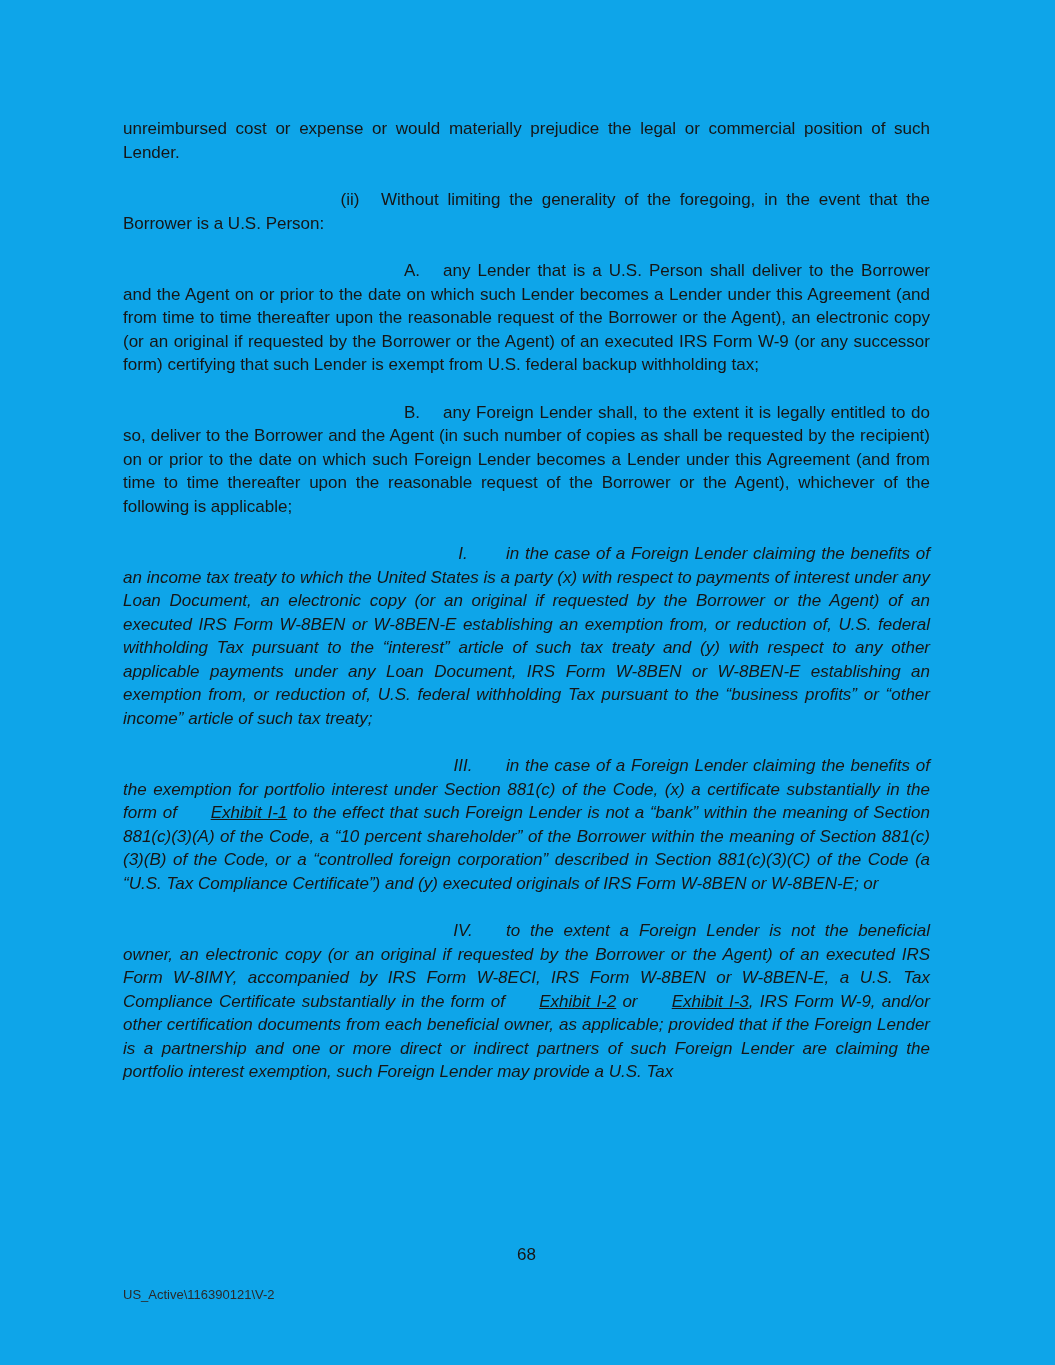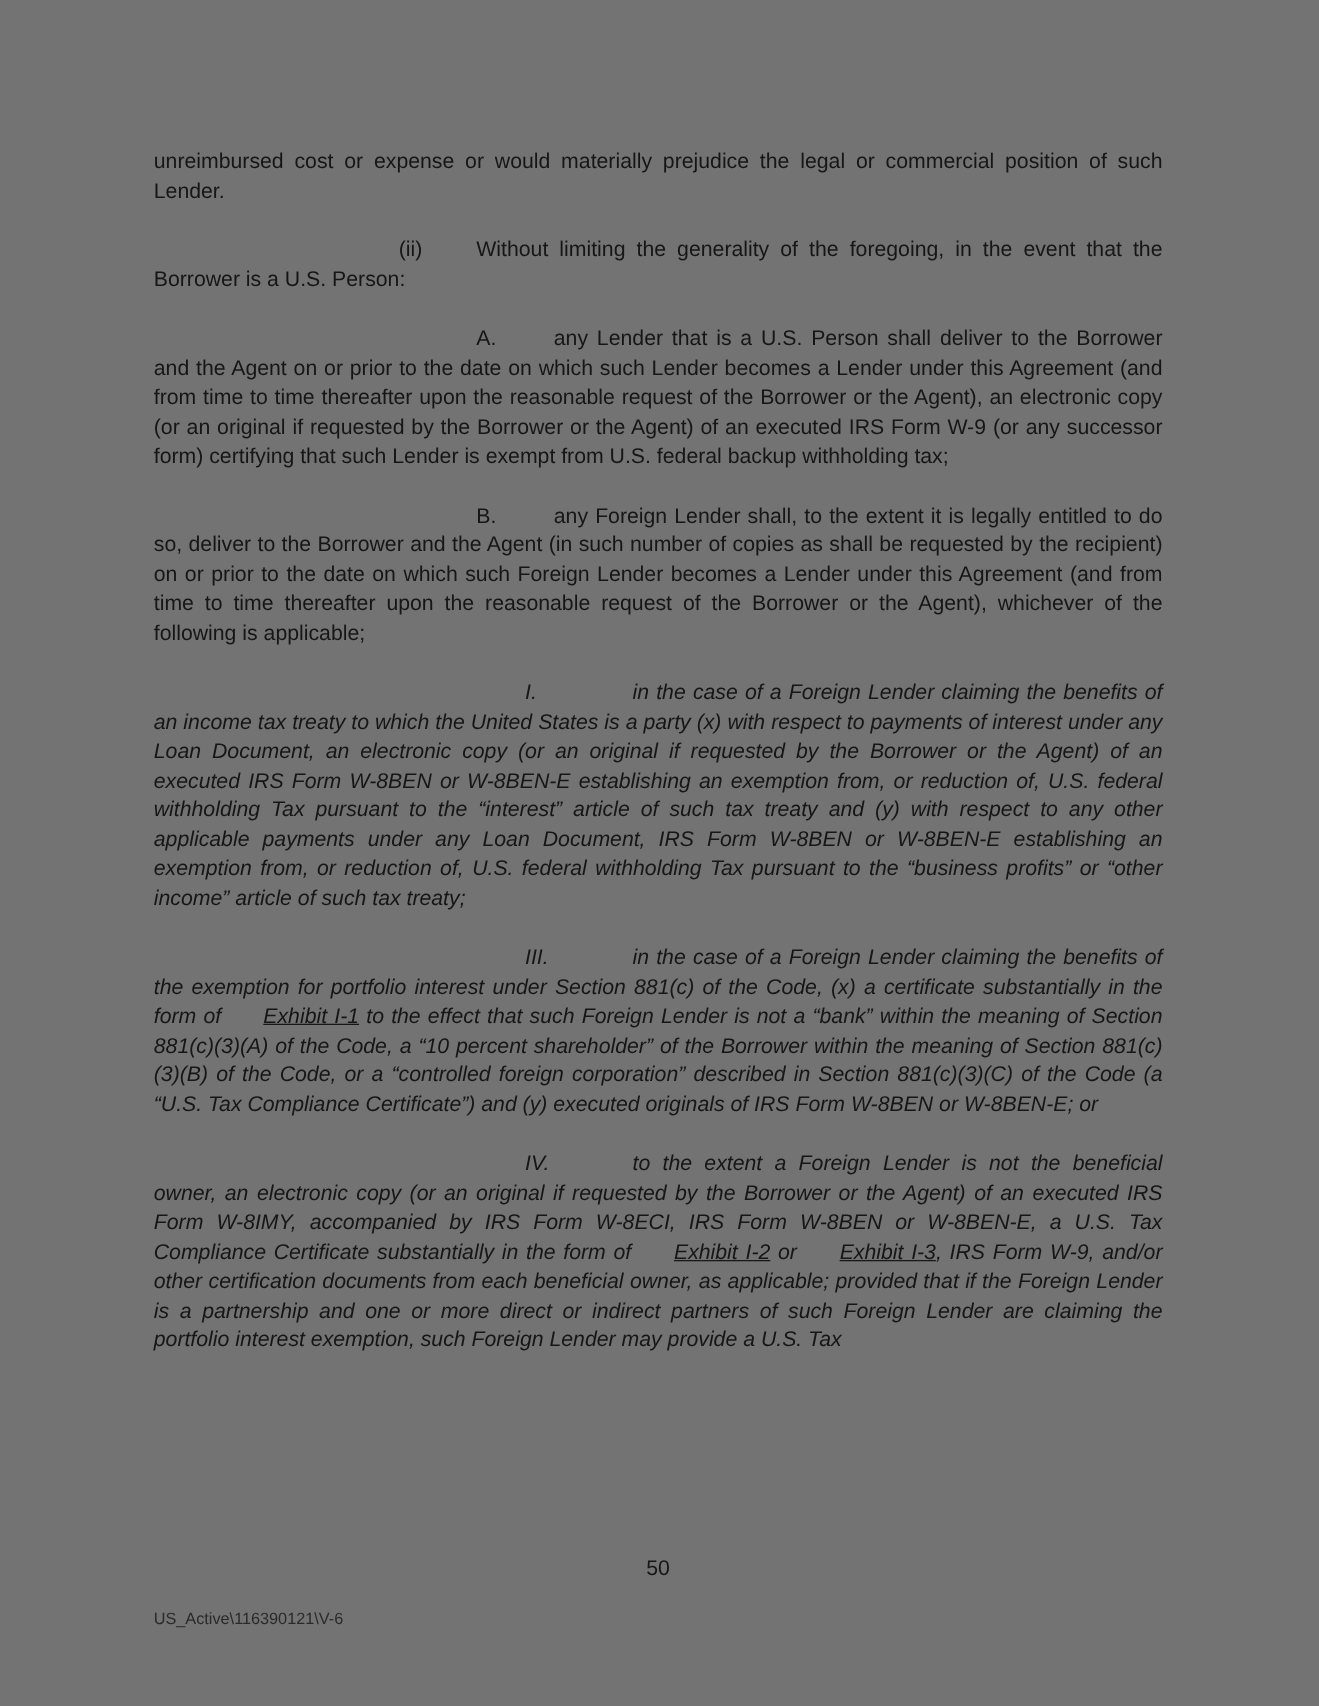--- a/index.html
+++ b/index.html
@@ -4,21 +4,21 @@
 <style>
   html, body {
     margin: 0;
     padding: 0;
     background: #ffffff;
   }
   .page {
     position: relative;
     width: 1055px;
     height: 1365px;
-    background: #737373;
+    background: #0ea5e9;
     font-family: "Liberation Sans", "DejaVu Sans", sans-serif;
     color: #161616;
     overflow: hidden;
   }
   .body-text {
     position: absolute;
     top: 117px;
     left: 123px;
     width: 807px;
     font-size: 17px;
@@ -27,21 +27,21 @@
   p.para {
     margin: 0 0 24px 0;
     text-align: justify;
   }
   .ind-ii    { text-indent: 196px; }
   .ind-alpha { text-indent: 258px; }
   .ind-roman { text-indent: 297px; font-style: italic; }
   .lbl {
     display: inline-block;
     text-indent: 0;
-    text-align: left;
+    text-align: center;
     vertical-align: baseline;
   }
   .w62 { width: 62px; }
   .w86 { width: 86px; }
   .u { text-decoration: underline; margin-left: 28px; }
   .page-number {
     position: absolute;
     top: 1243px;
     left: 123px;
     width: 807px;
@@ -74,15 +74,15 @@
 
     <p class="para ind-roman"><span class="lbl w86">I.</span><span>in the case of a Foreign Lender claiming the benefits of an income tax treaty to which the United States is a party (x) with respect to payments of interest under any Loan Document, an electronic copy (or an original if requested by the Borrower or the Agent) of an executed IRS Form W-8BEN or W-8BEN-E establishing an exemption from, or reduction of, U.S. federal withholding Tax pursuant to the “interest” article of such tax treaty and (y) with respect to any other applicable payments under any Loan Document, IRS Form W-8BEN or W-8BEN-E establishing an exemption from, or reduction of, U.S. federal withholding Tax pursuant to the “business profits” or “other income” article of such tax treaty;</span></p>
 
 
     <p class="para ind-roman"><span class="lbl w86">III.</span><span>in the case of a Foreign Lender claiming the benefits of the exemption for portfolio interest under Section 881(c) of the Code, (x) a certificate substantially in the form of </span><span class="u">Exhibit I-1</span><span> to the effect that such Foreign Lender is not a “bank” within the meaning of Section 881(c)(3)(A) of the Code, a “10 percent shareholder” of the Borrower within the meaning of Section 881(c)(3)(B) of the Code, or a “controlled foreign corporation” described in Section 881(c)(3)(C) of the Code (a “U.S. Tax Compliance Certificate”) and (y) executed originals of IRS Form W-8BEN or W-8BEN-E; or</span></p>
 
     <p class="para ind-roman"><span class="lbl w86">IV.</span><span>to the extent a Foreign Lender is not the beneficial owner, an electronic copy (or an original if requested by the Borrower or the Agent) of an executed IRS Form W-8IMY, accompanied by IRS Form W-8ECI, IRS Form W-8BEN or W-8BEN-E, a U.S. Tax Compliance Certificate substantially in the form of </span><span class="u">Exhibit I-2</span><span> or </span><span class="u">Exhibit I-3</span><span>, IRS Form W-9, and/or other certification documents from each beneficial owner, as applicable; provided that if the Foreign Lender is a partnership and one or more direct or indirect partners of such Foreign Lender are claiming the portfolio interest exemption, such Foreign Lender may provide a U.S. Tax</span></p>
 
   </div>
 
-  <div class="page-number">50</div>
-  <div class="doc-footer">US_Active\116390121\V-6</div>
+  <div class="page-number">68</div>
+  <div class="doc-footer">US_Active\116390121\V-2</div>
 </div>
 
 </body></html>

